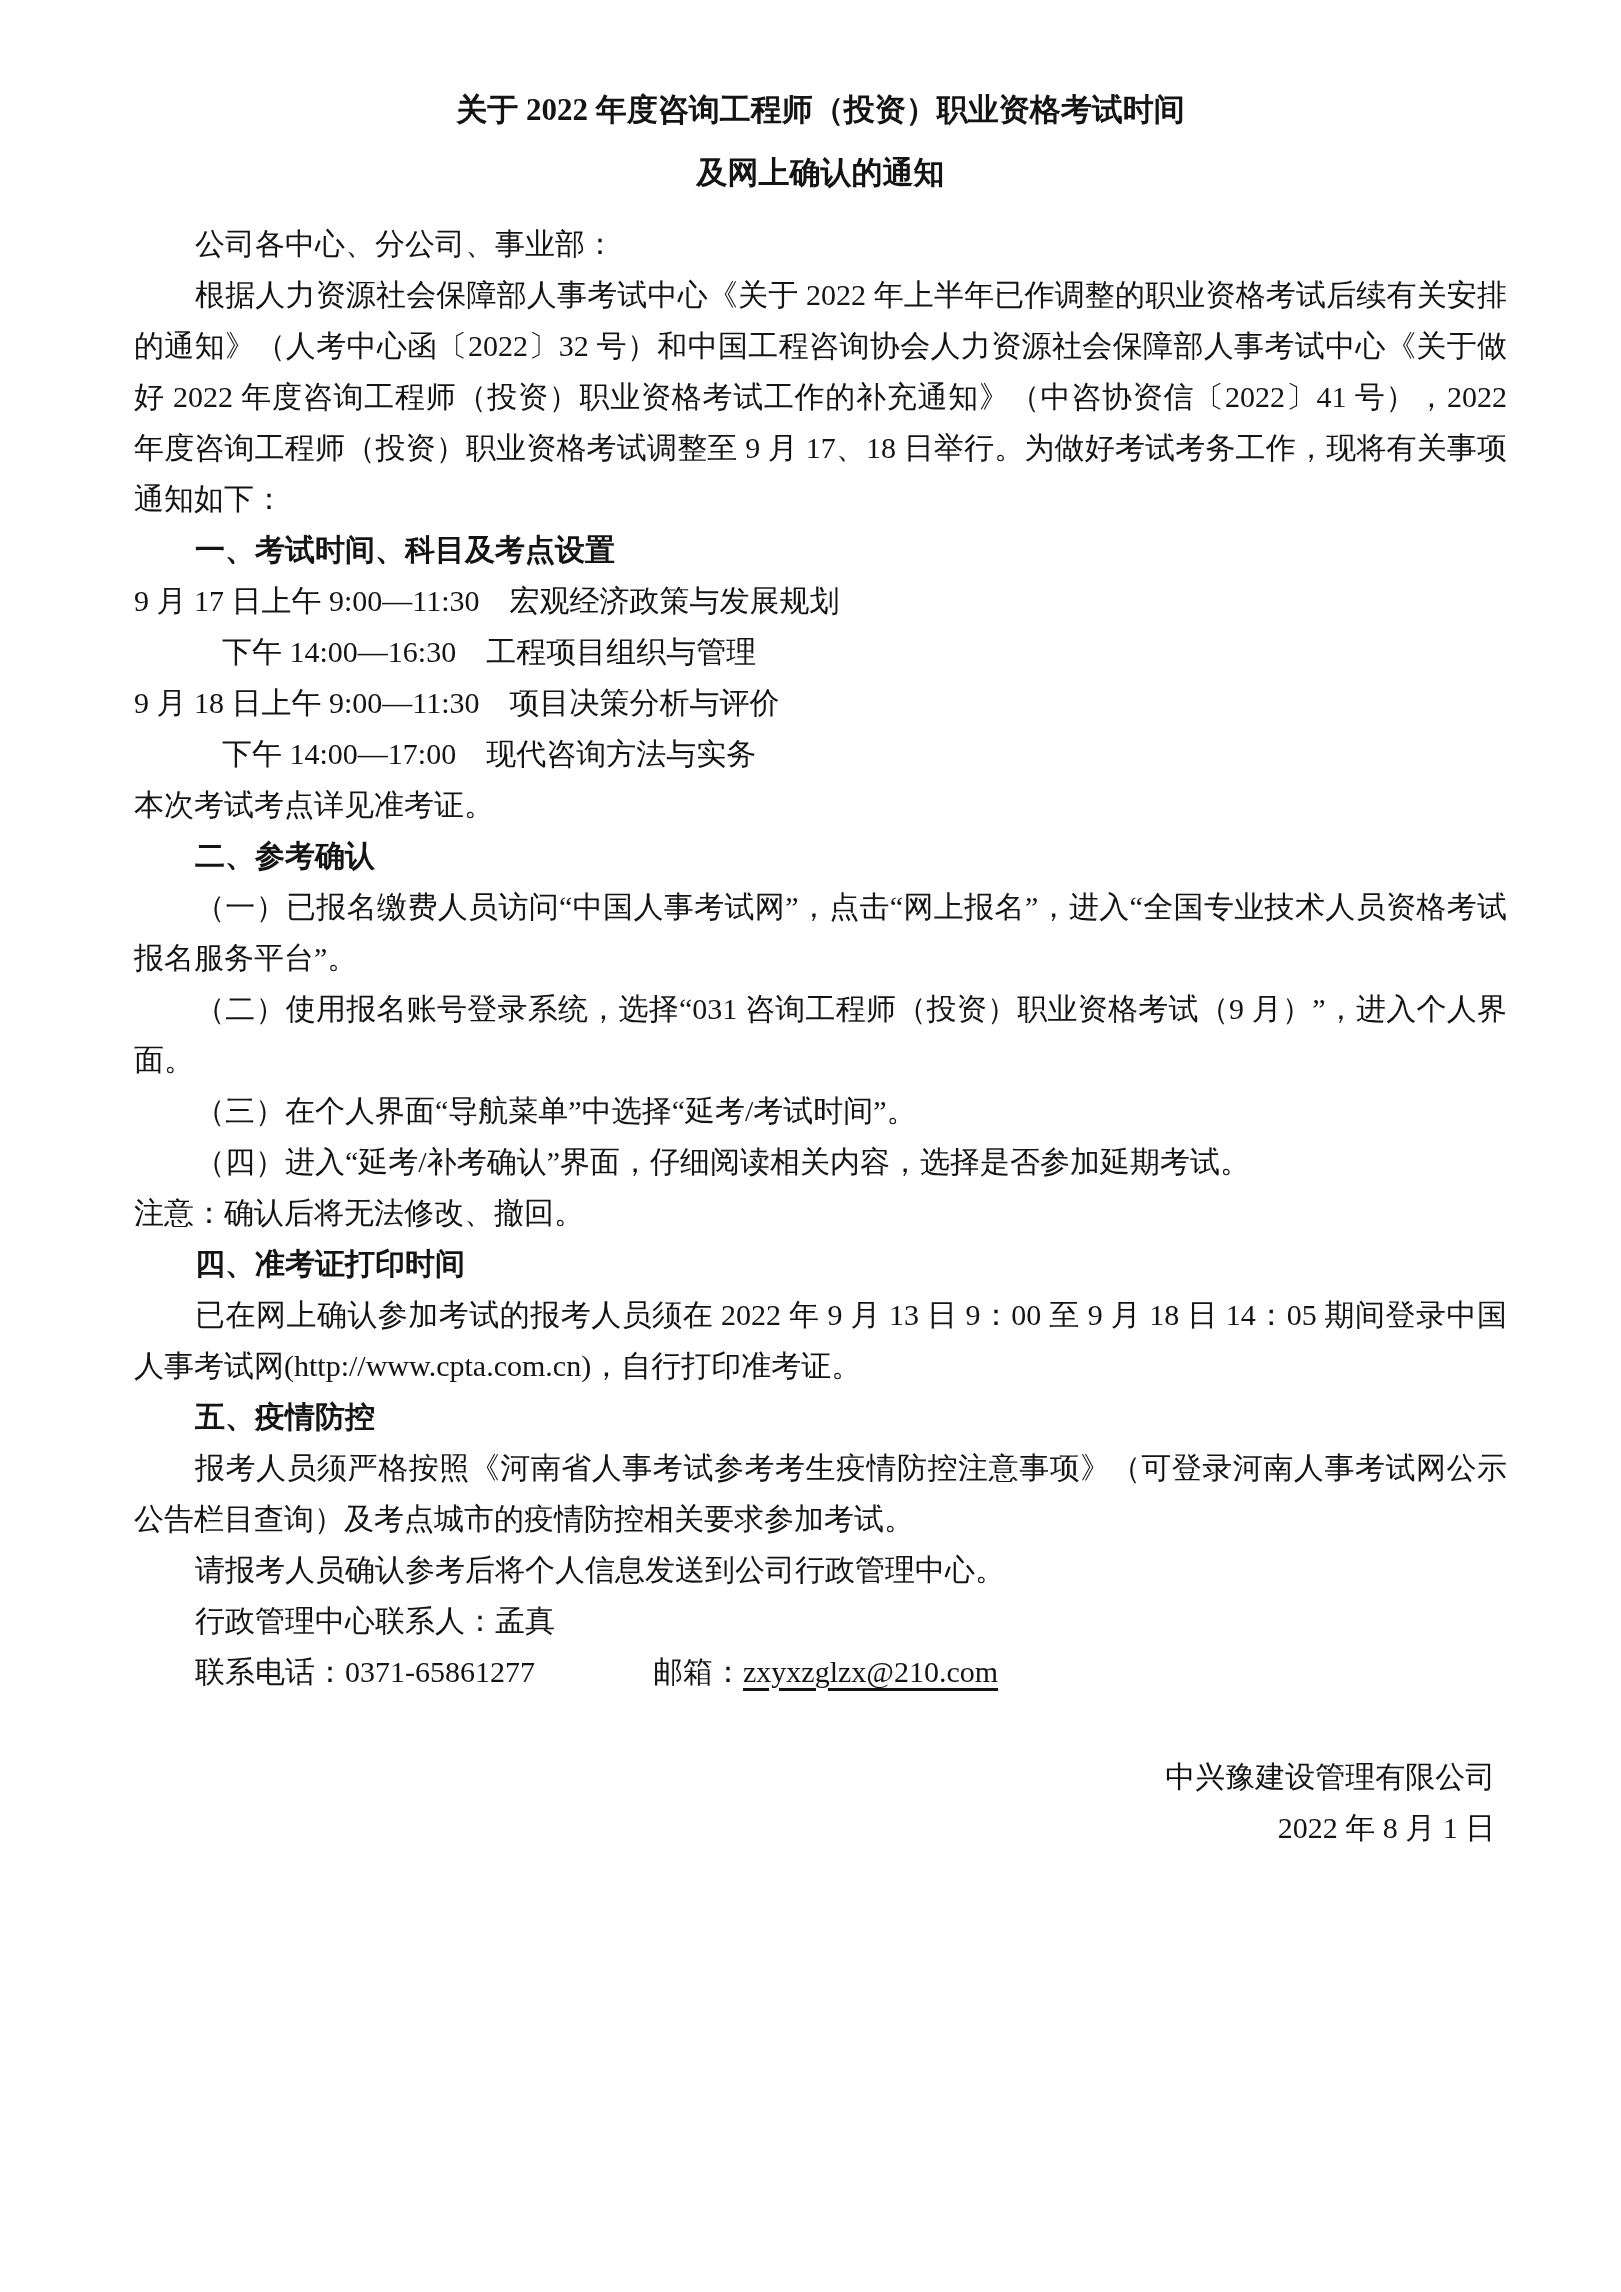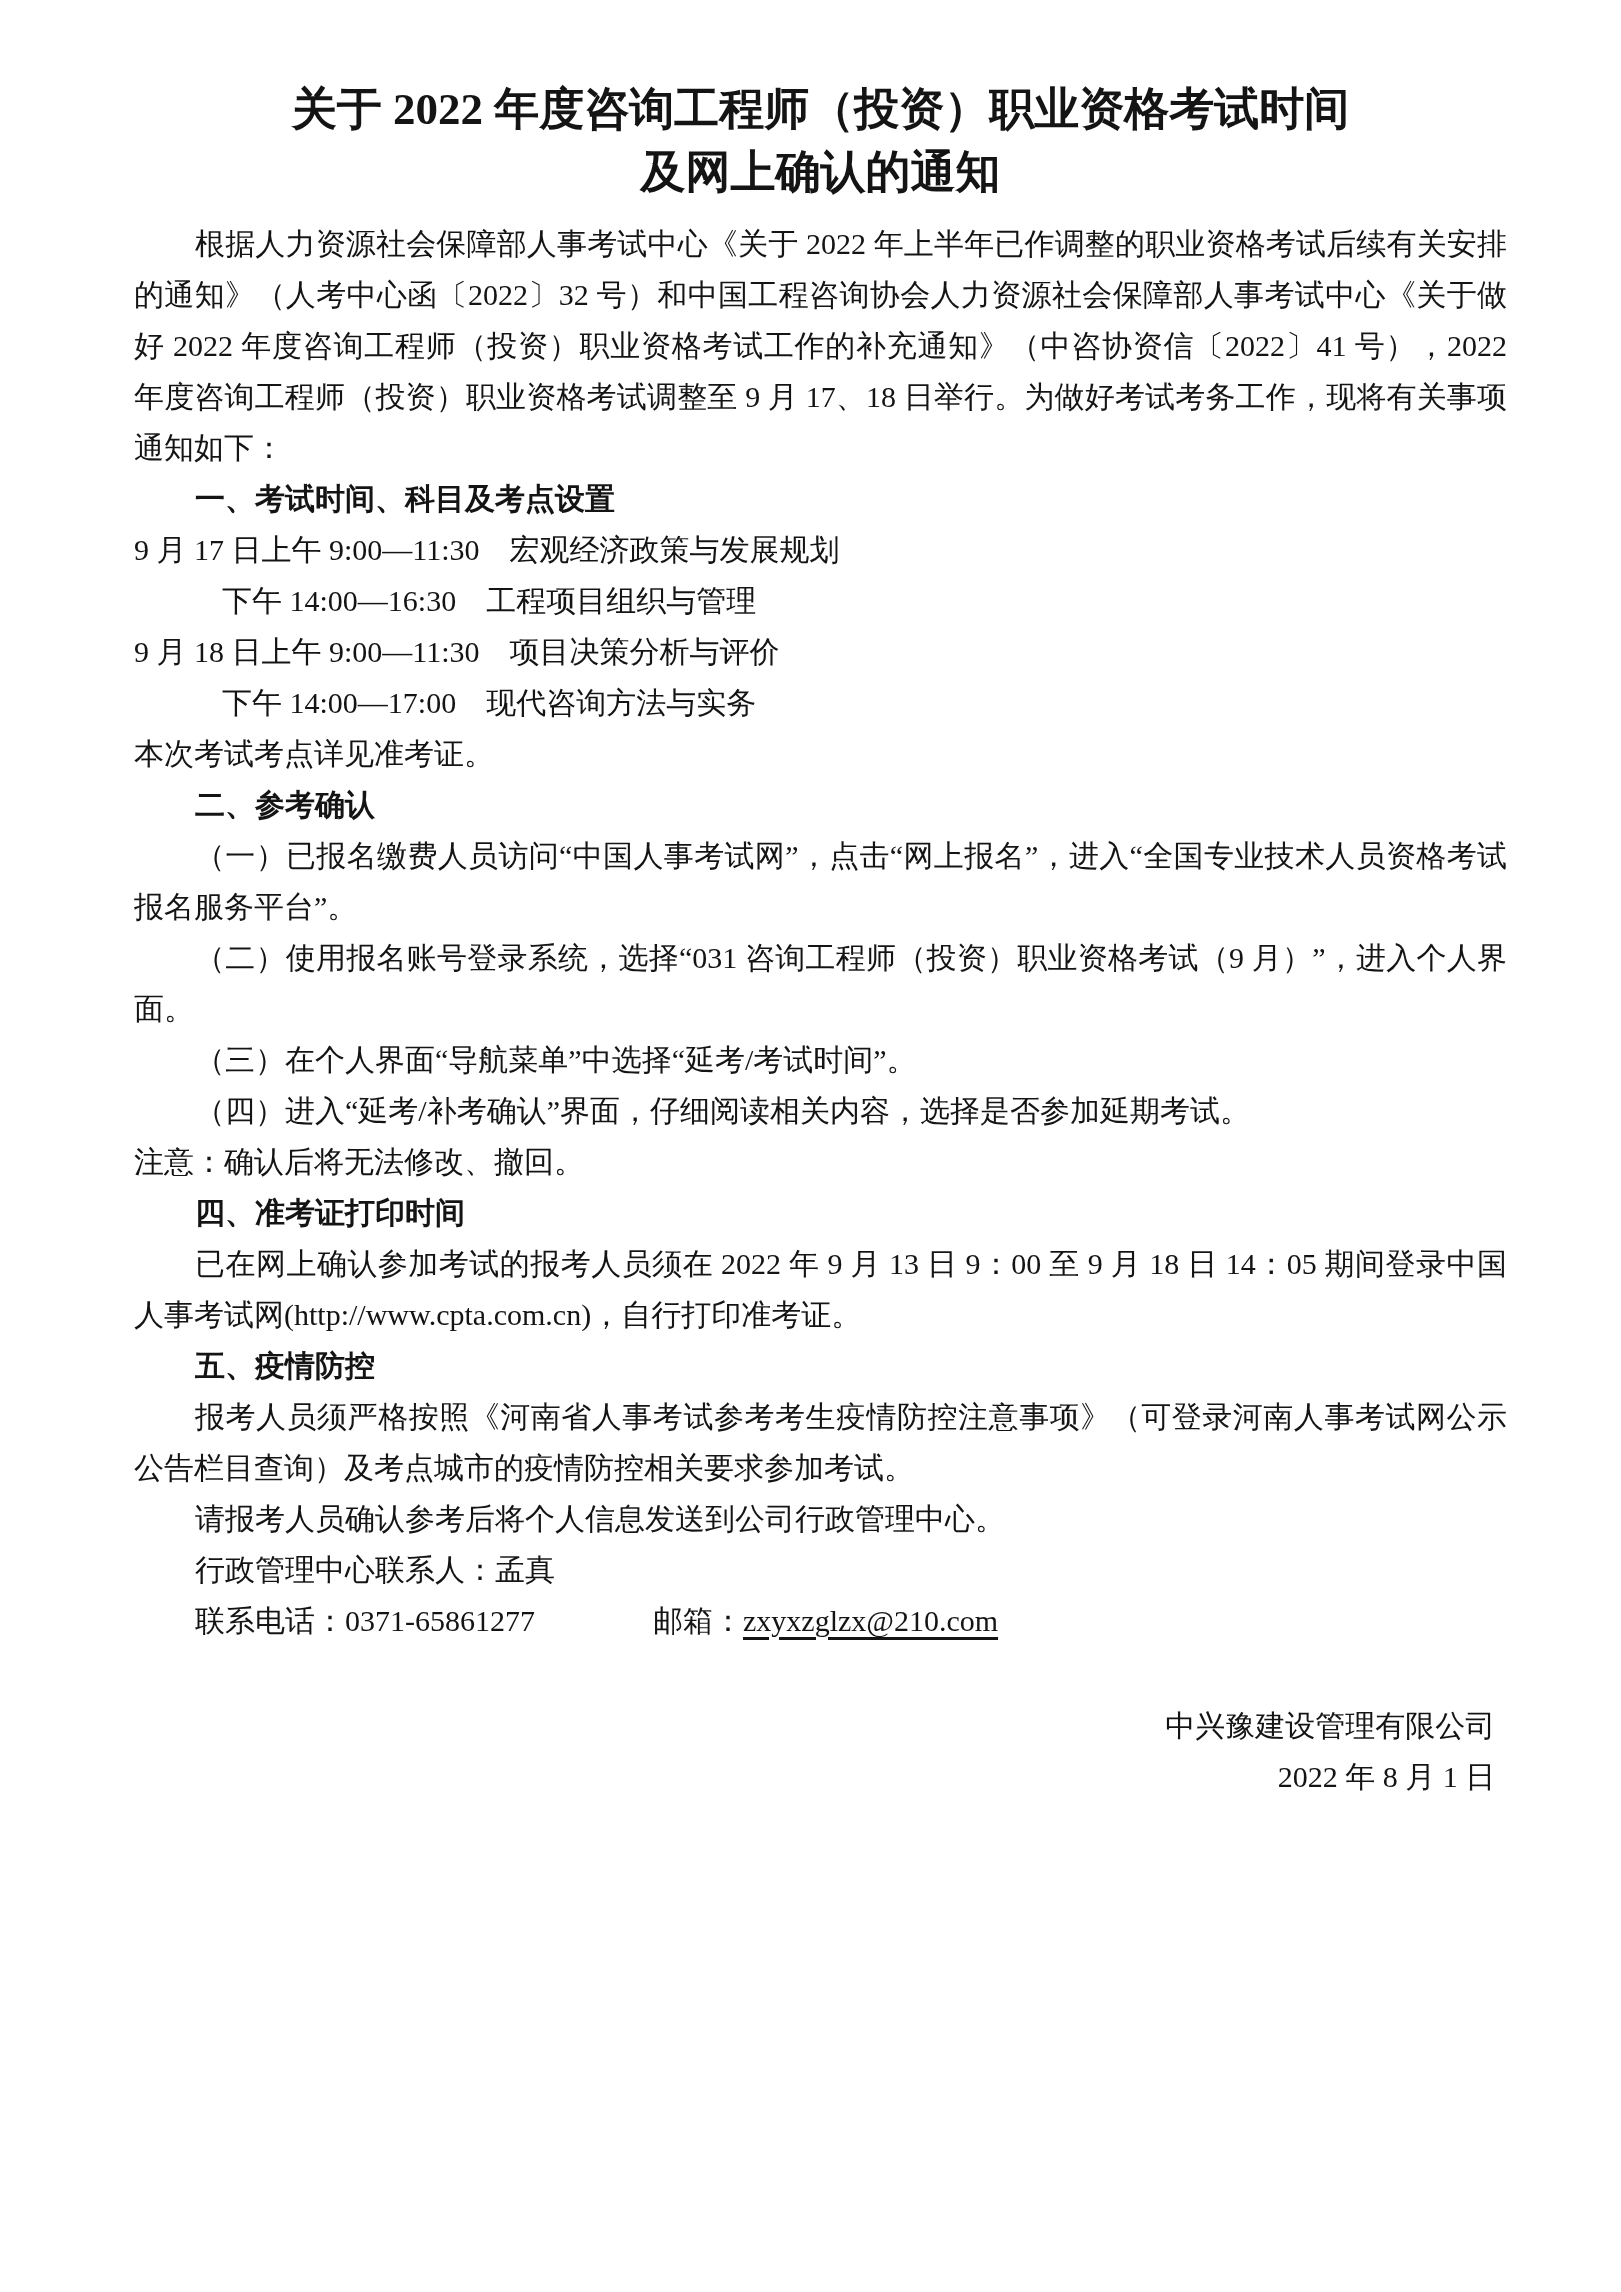--- a/index.html
+++ b/index.html
@@ -10,21 +10,21 @@
     background:#ffffff;
     box-sizing:border-box;
     padding:78px 114px 0 134px;
     font-family:"Liberation Serif","DejaVu Serif",serif;
     color:#141414;
     overflow:hidden;
   }
   .title{
     text-align:center;
     font-weight:bold;
-    font-size:45px;
+    font-size:31px;
     line-height:63px;
     text-align-last:center;
   }
   .title-block{margin-bottom:13.7px;}
   .para,.heading,.schedule{
     font-size:30px;
     line-height:51px;
     text-align:justify;
   }
   .heading{font-weight:bold;text-indent:61px;}
@@ -46,20 +46,21 @@
 </style>
 </head>
 <body>
 
 <div class="page">
   <div class="title-block">
       <div class="title">关于 2022 年度咨询工程师（投资）职业资格考试时间</div>
       <div class="title">及网上确认的通知</div>
     </div>
   <div class="body-block">
+      <div class="para indent"><span>公司各中心、分公司、事业部：</span></div>
       <div class="para indent"><span>根据人力资源社会保障部人事考试中心《关于 2022 年上半年已作调整的职业资格考试后续有关安排的通知》（人考中心函〔2022〕32 号）和中国工程咨询协会人力资源社会保障部人事考试中心《关于做好 2022 年度咨询工程师（投资）职业资格考试工作的补充通知》（中咨协资信〔2022〕41 号），2022 年度咨询工程师（投资）职业资格考试调整至 9 月 17、18 日举行。为做好考试考务工作，现将有关事项通知如下：</span></div>
       <div class="heading">一、考试时间、科目及考点设置</div>
       <div class="schedule">9 月 17 日上午 9:00—11:30　宏观经济政策与发展规划</div>
       <div class="schedule lv1">下午 14:00—16:30　工程项目组织与管理</div>
       <div class="schedule">9 月 18 日上午 9:00—11:30　项目决策分析与评价</div>
       <div class="schedule lv1">下午 14:00—17:00　现代咨询方法与实务</div>
       <div class="para"><span>本次考试考点详见准考证。</span></div>
       <div class="heading">二、参考确认</div>
       <div class="para indent"><span>（一）已报名缴费人员访问“中国人事考试网”，点击“网上报名”，进入“全国专业技术人员资格考试报名服务平台”。</span></div>
       <div class="para indent"><span>（二）使用报名账号登录系统，选择“031 咨询工程师（投资）职业资格考试（9 月）”，进入个人界面。</span></div>

